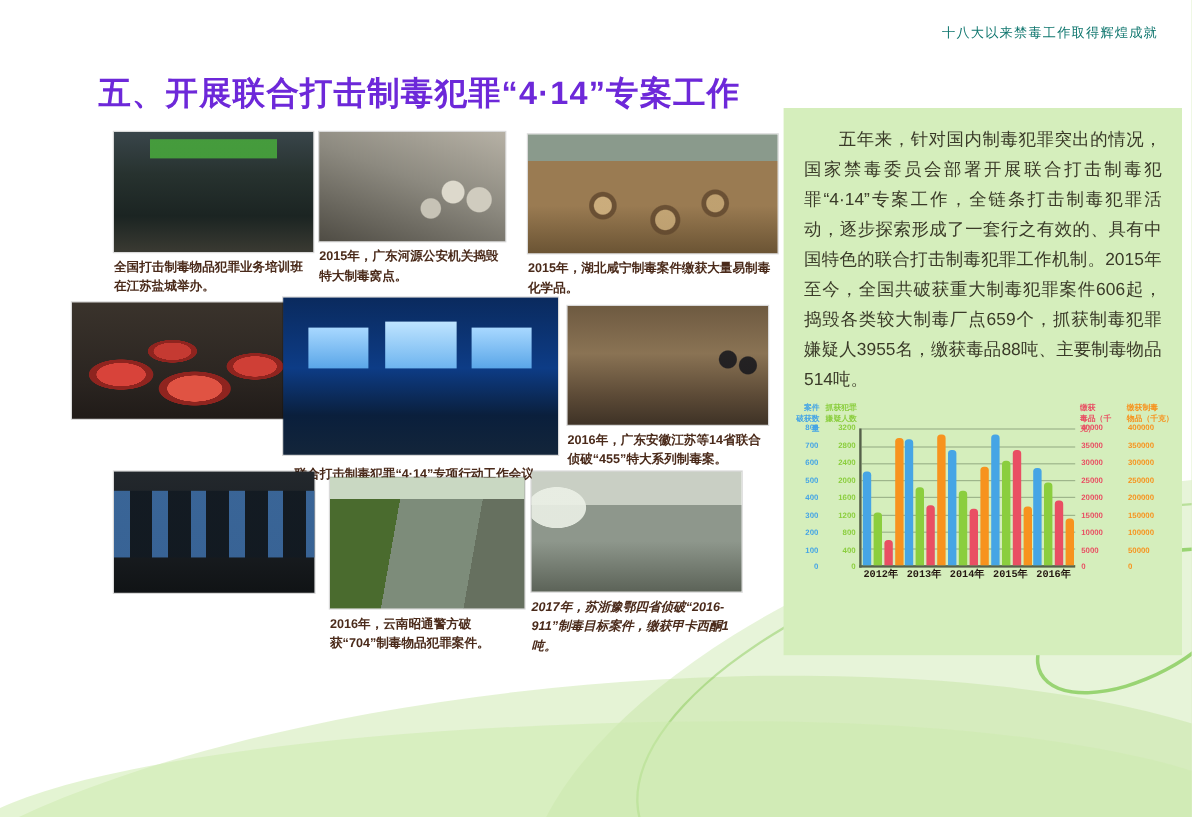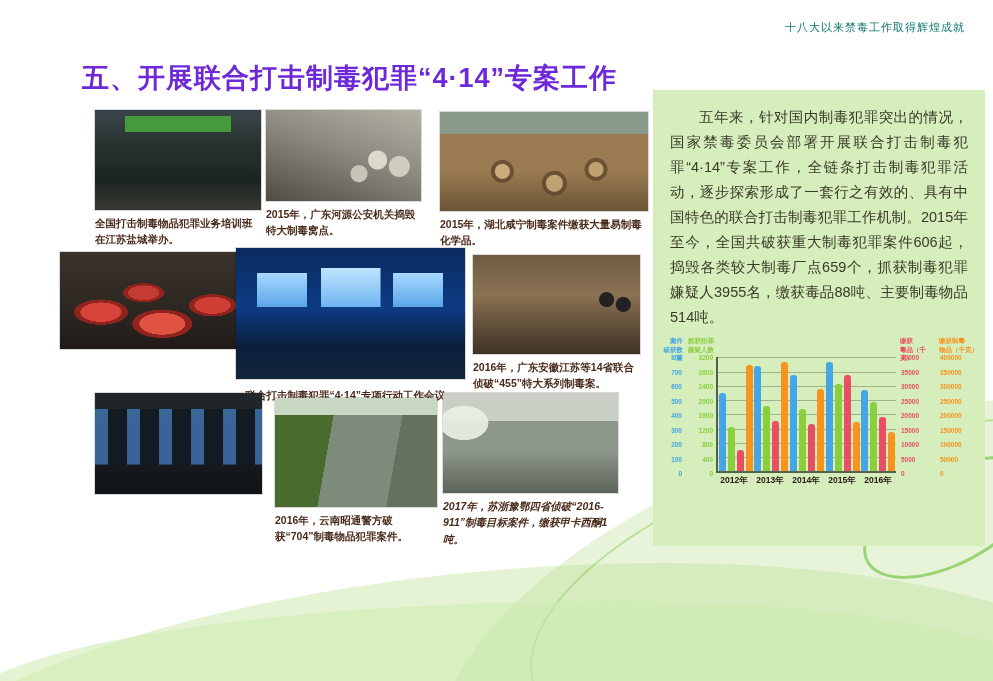--- a/index.html
+++ b/index.html
@@ -103,21 +103,21 @@
   .col-drugs .axis-title, .col-precursors .axis-title { text-align:left; padding-left:4px; }
   .plot-col { flex:1; display:flex; flex-direction:column; }
   .plot-top-spacer { height:20px; }
   .chart-plot { position:relative; height:116px;
     border-left:2px solid #55604a; border-bottom:2px solid #55604a; }
   .gridline { position:absolute; left:0; right:0; height:1px; background:rgba(90,110,80,.45); }
   .bar-groups { position:absolute; left:0; right:0; top:0; bottom:0;
     display:flex; justify-content:space-around; align-items:flex-end; }
   .bar-group { display:flex; align-items:flex-end; gap:2px; height:100%; }
   .bar { width:7px; border-radius:3px 3px 0 0; }
-  .chart-xlabels { height:14px; display:flex; justify-content:space-around; align-items:flex-end; }
+  .chart-xlabels { height:14px; display:flex; justify-content:space-around; align-items:flex-start;font-family:Liberation Mono, monospace; }
   .chart-xlabels span { font-size:8.5px; font-weight:bold; color:#241712; }
   .chart-caption { margin-top:9px; text-align:center; font-size:10px; font-weight:bold;
     color:#222a18; line-height:1.55; padding:0 14px; }
 </style>
 </head>
 <body>
 
 <div class="decor decor-a"></div>
 <div class="decor decor-b"></div>
 <div class="decor decor-c"></div>

